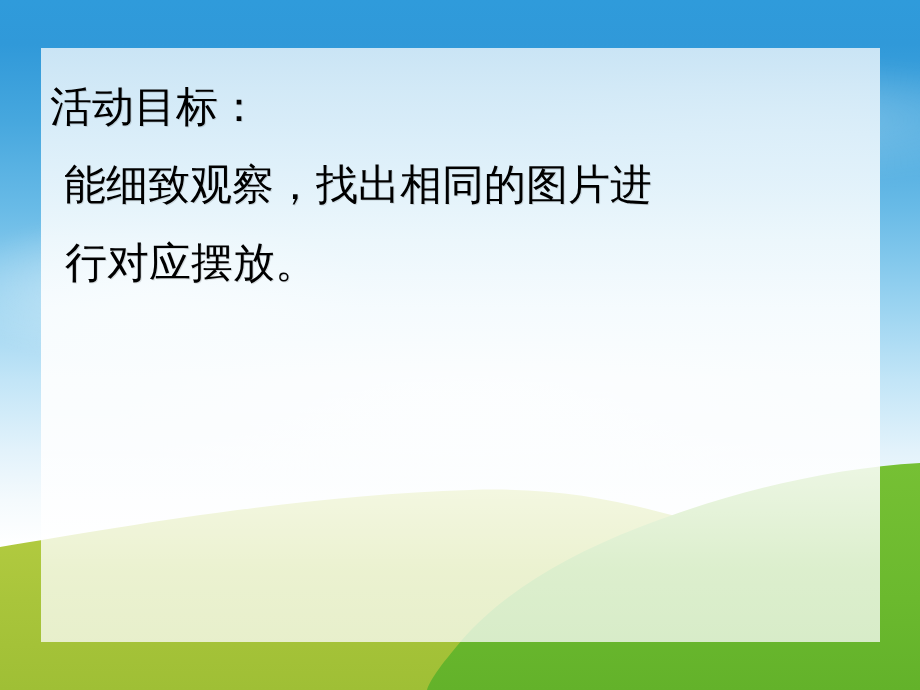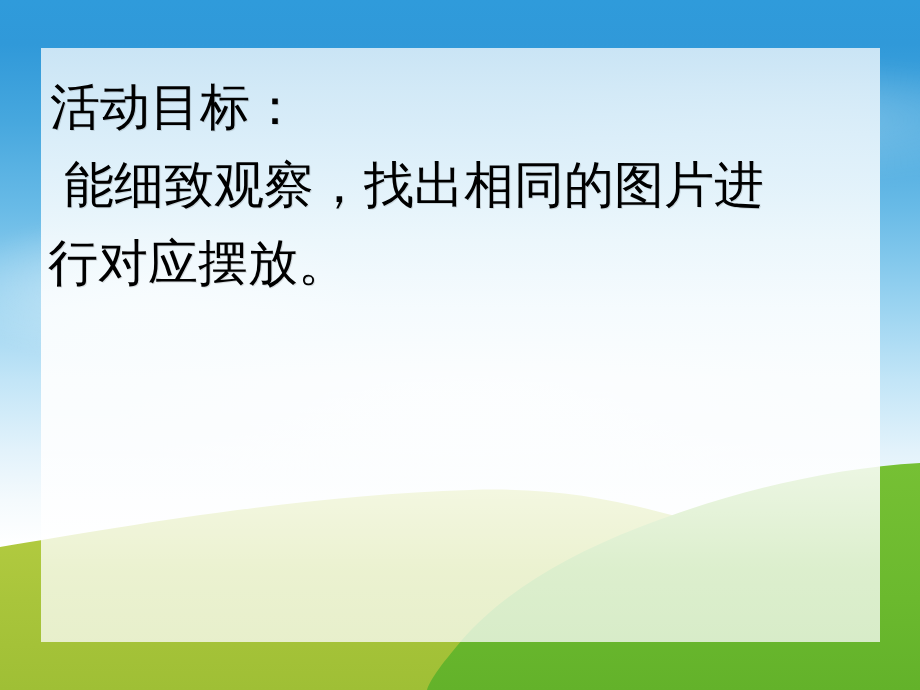--- a/index.html
+++ b/index.html
@@ -101,29 +101,29 @@
 
   .panel-text {
     position: absolute;
     left: 7px;
     top: 20px;
     width: 830px;
   }
 
   .line {
     color: #000000;
-    font-size: 50px;
+    font-size: 42px;
     line-height: 78px;
     letter-spacing: 0px;
     white-space: nowrap;
     font-weight: 400;
   }
   .line-title  { margin-left: 2px; }
   .line-body-1 { margin-left: 16px; }
-  .line-body-2 { margin-left: 0px; }
+  .line-body-2 { margin-left: 17px; }
 
   
   .line { text-shadow: 1px 1px 0 rgba(0,0,0,0.12); }
 </style>
 </head>
 <body>
 
 <div id="slide">
 
   <div class="sky"></div>

